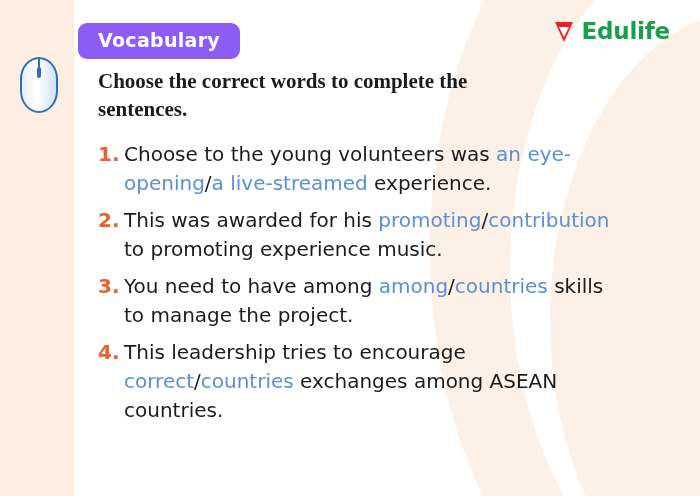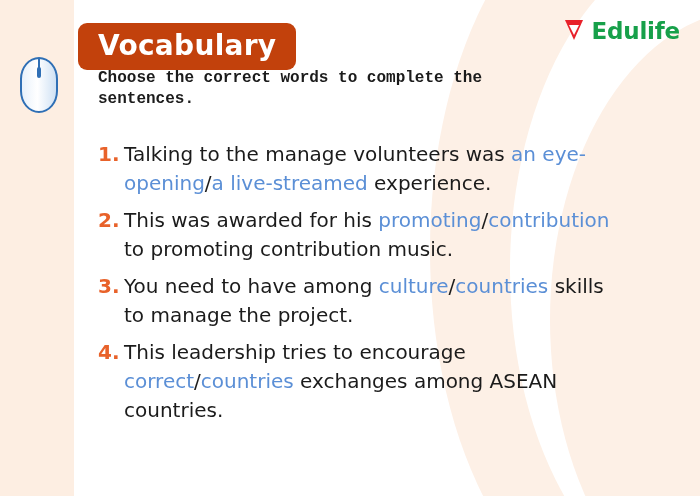--- a/index.html
+++ b/index.html
@@ -90,60 +90,60 @@
     margin-left: -2px;
     border-radius: 2px;
     background: #2f6fb5;
   }
   
   .pill {
     position: absolute;
     left: 78px;
     top: 23px;
     padding: 6px 20px 8px 20px;
-    background: #c2410c;
+    background: #8b5cf6;
     border-radius: 9px;
     color: #ffffff;
-    font-size: 28px;
+    font-size: 19px;
     font-weight: bold;
     letter-spacing: 0.3px;
     font-family: "DejaVu Sans", sans-serif;
   }
   
   .logo {
     position: absolute;
-    right: 20px;
+    right: 30px;
     top: 18px;
     display: flex;
-    align-items: flex-start;
+    align-items: flex-end;
     gap: 6px;
   }
   .logo-mark {
     width: 22px;
     height: 24px;
     position: relative;
   }
   .logo-text {
     color: #17a04a;
     font-size: 23px;
     font-weight: bold;
     font-family: "DejaVu Sans", sans-serif;
     letter-spacing: -0.2px;
   }
   
   .instruction {
     position: absolute;
     left: 98px;
     top: 68px;
     width: 430px;
-    font-size: 16px;
+    font-size: 21px;
     line-height: 1.32;
     font-weight: bold;
     color: #1b1b1b;
-    font-family: Liberation Mono, monospace;
+    font-family: Liberation Serif, serif;
   }
   
   .questions {
     position: absolute;
     left: 98px;
     top: 140px;
     width: 520px;
   }
   .q {
     display: flex;
@@ -199,29 +199,29 @@
         </svg>
       </span>
       <span class="logo-text">Edulife</span>
     </div>
 
     <div class="instruction">Choose the correct words to complete the sentences.</div>
 
     <div class="questions">
         <div class="q">
           <span class="q-num">1.</span>
-          <span class="q-text"><span>Talking to the manage volunteers was </span><span class="opt">an eye-opening</span><span class="sep">/</span><span class="opt">a live-streamed</span><span> experience.</span></span>
+          <span class="q-text"><span>Choose to the young volunteers was </span><span class="opt">an eye-opening</span><span class="sep">/</span><span class="opt">a live-streamed</span><span> experience.</span></span>
         </div>
         <div class="q">
           <span class="q-num">2.</span>
-          <span class="q-text"><span>This was awarded for his </span><span class="opt">promoting</span><span class="sep">/</span><span class="opt">contribution</span><span> to promoting contribution music.</span></span>
+          <span class="q-text"><span>This was awarded for his </span><span class="opt">promoting</span><span class="sep">/</span><span class="opt">contribution</span><span> to promoting experience music.</span></span>
         </div>
         <div class="q">
           <span class="q-num">3.</span>
-          <span class="q-text"><span>You need to have among </span><span class="opt">culture</span><span class="sep">/</span><span class="opt">countries</span><span> skills to manage the project.</span></span>
+          <span class="q-text"><span>You need to have among </span><span class="opt">among</span><span class="sep">/</span><span class="opt">countries</span><span> skills to manage the project.</span></span>
         </div>
         <div class="q">
           <span class="q-num">4.</span>
           <span class="q-text"><span>This leadership tries to encourage </span><span class="opt">correct</span><span class="sep">/</span><span class="opt">countries</span><span> exchanges among ASEAN countries.</span></span>
         </div>
       </div>
 
   </div>
 </div>
 

